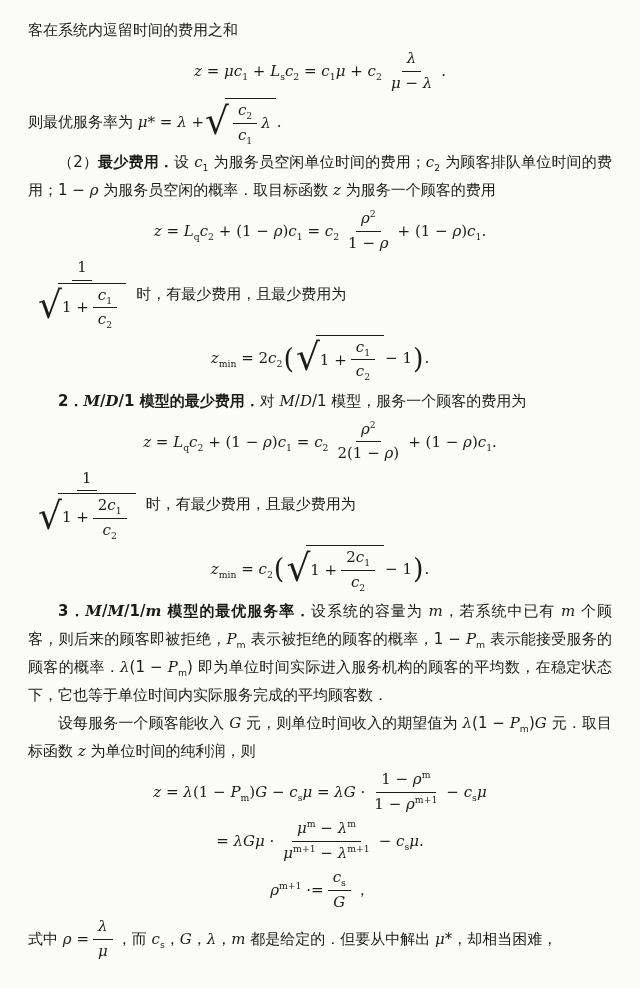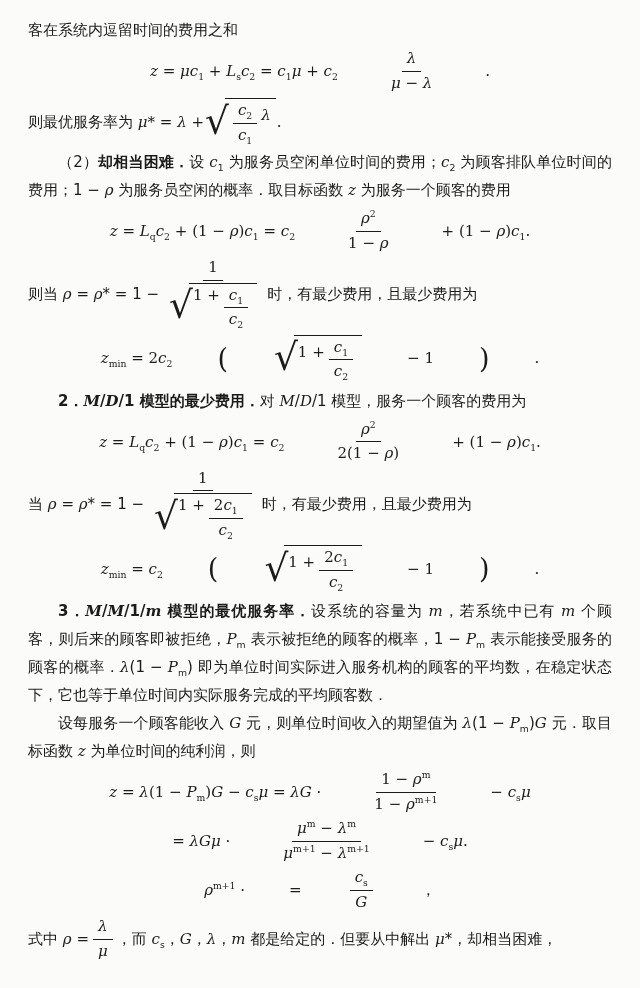--- a/index.html
+++ b/index.html
@@ -18,21 +18,21 @@
     line-height: 28px;
   }
   p.ln { margin: 0; text-align: justify; }
   p.ln.ind { text-indent: 2em; }
   p i, .fm i { font-family: "DejaVu Serif", serif; font-style: italic; }
   sub, sup { font-size: 62%; line-height: 0; }
 
   
   .fml {
     display: flex; justify-content: center; align-items: center;
-    margin: 5px 0; font-size: 15px; gap: 44px;
+    margin: 5px 0; font-size: 15px;
   }
   .fline {
     display: flex; justify-content: flex-start; align-items: center;
     flex-wrap: wrap; margin: 3px 0; font-size: 15px;
   }
   .fm > span, .fm .seg { font-family: "DejaVu Serif", serif; }
   .fm .cjk { font-family: "DejaVu Sans", sans-serif; font-style: normal; }
 
   
   .frac {
@@ -49,21 +49,21 @@
   }
 
   
   .rad { display: inline-flex; align-items: center; margin: 0 1px; }
   .rad > .rsign {
     font-family: "DejaVu Serif", serif;
     font-size: 1.25em; line-height: 1; margin-right: -2px;
   }
   .rad > .rsign.tall { font-size: 2.5em; font-weight: 200; margin-right: -4px; }
   .rad > .rbody {
-    display: inline-flex; 
+    display: inline-flex; align-items: center;
     border-top: 1.4px solid #1b1b1b; padding: 2px 5px 0 4px;
   }
 
   
   .bp {
     font-family: "DejaVu Serif", serif;
     font-size: 1.8em; font-weight: 300; line-height: 1; margin: 0 1px;
   }
   .sp-top { margin-top: 9px; }
 </style>
@@ -100,37 +100,36 @@
             <span class="den">
               <span class="seg"><i>c</i><sub>1</sub></span>
             </span>
           </span>
           <span class="seg"><i>λ</i></span>
         </span>
       </span>
       <span class="seg">.</span>
     </div>
 
-  <p class="ln ind sp-top">（2）<b>却相当困难．</b>设 <i>c</i><sub>1</sub> 为服务员空闲单位时间的费用；<i>c</i><sub>2</sub> 为顾客排队单位时间的费用；1 − <i>ρ</i> 为服务员空闲的概率．取目标函数 <i>z</i> 为服务一个顾客的费用</p>
+  <p class="ln ind sp-top">（2）<b>最少费用．</b>设 <i>c</i><sub>1</sub> 为服务员空闲单位时间的费用；<i>c</i><sub>2</sub> 为顾客排队单位时间的费用；1 − <i>ρ</i> 为服务员空闲的概率．取目标函数 <i>z</i> 为服务一个顾客的费用</p>
 
   <div class="fml fm">
       <span class="seg"><i>z</i> = <i>L</i><sub>q</sub><i>c</i><sub>2</sub> + (1 − <i>ρ</i>)<i>c</i><sub>1</sub> = <i>c</i><sub>2</sub></span>
       <span class="frac">
         <span class="num">
           <span class="seg"><i>ρ</i><sup>2</sup></span>
         </span>
         <span class="den">
           <span class="seg">1 − <i>ρ</i></span>
         </span>
       </span>
       <span class="seg"> + (1 − <i>ρ</i>)<i>c</i><sub>1</sub>.</span>
     </div>
 
   <div class="fline fm">
-      <span class="seg cjk">则当 <i>ρ</i> = <i>ρ</i>* = 1 − </span>
       <span class="frac">
         <span class="num">
           <span class="seg">1</span>
         </span>
         <span class="den">
           <span class="rad">
             <span class="rsign tall">√</span>
             <span class="rbody">
               <span class="seg">1 + </span>
               <span class="frac">
@@ -179,21 +178,20 @@
           <span class="seg"><i>ρ</i><sup>2</sup></span>
         </span>
         <span class="den">
           <span class="seg">2(1 − <i>ρ</i>)</span>
         </span>
       </span>
       <span class="seg"> + (1 − <i>ρ</i>)<i>c</i><sub>1</sub>.</span>
     </div>
 
   <div class="fline fm">
-      <span class="seg cjk">当 <i>ρ</i> = <i>ρ</i>* = 1 − </span>
       <span class="frac">
         <span class="num">
           <span class="seg">1</span>
         </span>
         <span class="den">
           <span class="rad">
             <span class="rsign tall">√</span>
             <span class="rbody">
               <span class="seg">1 + </span>
               <span class="frac">

